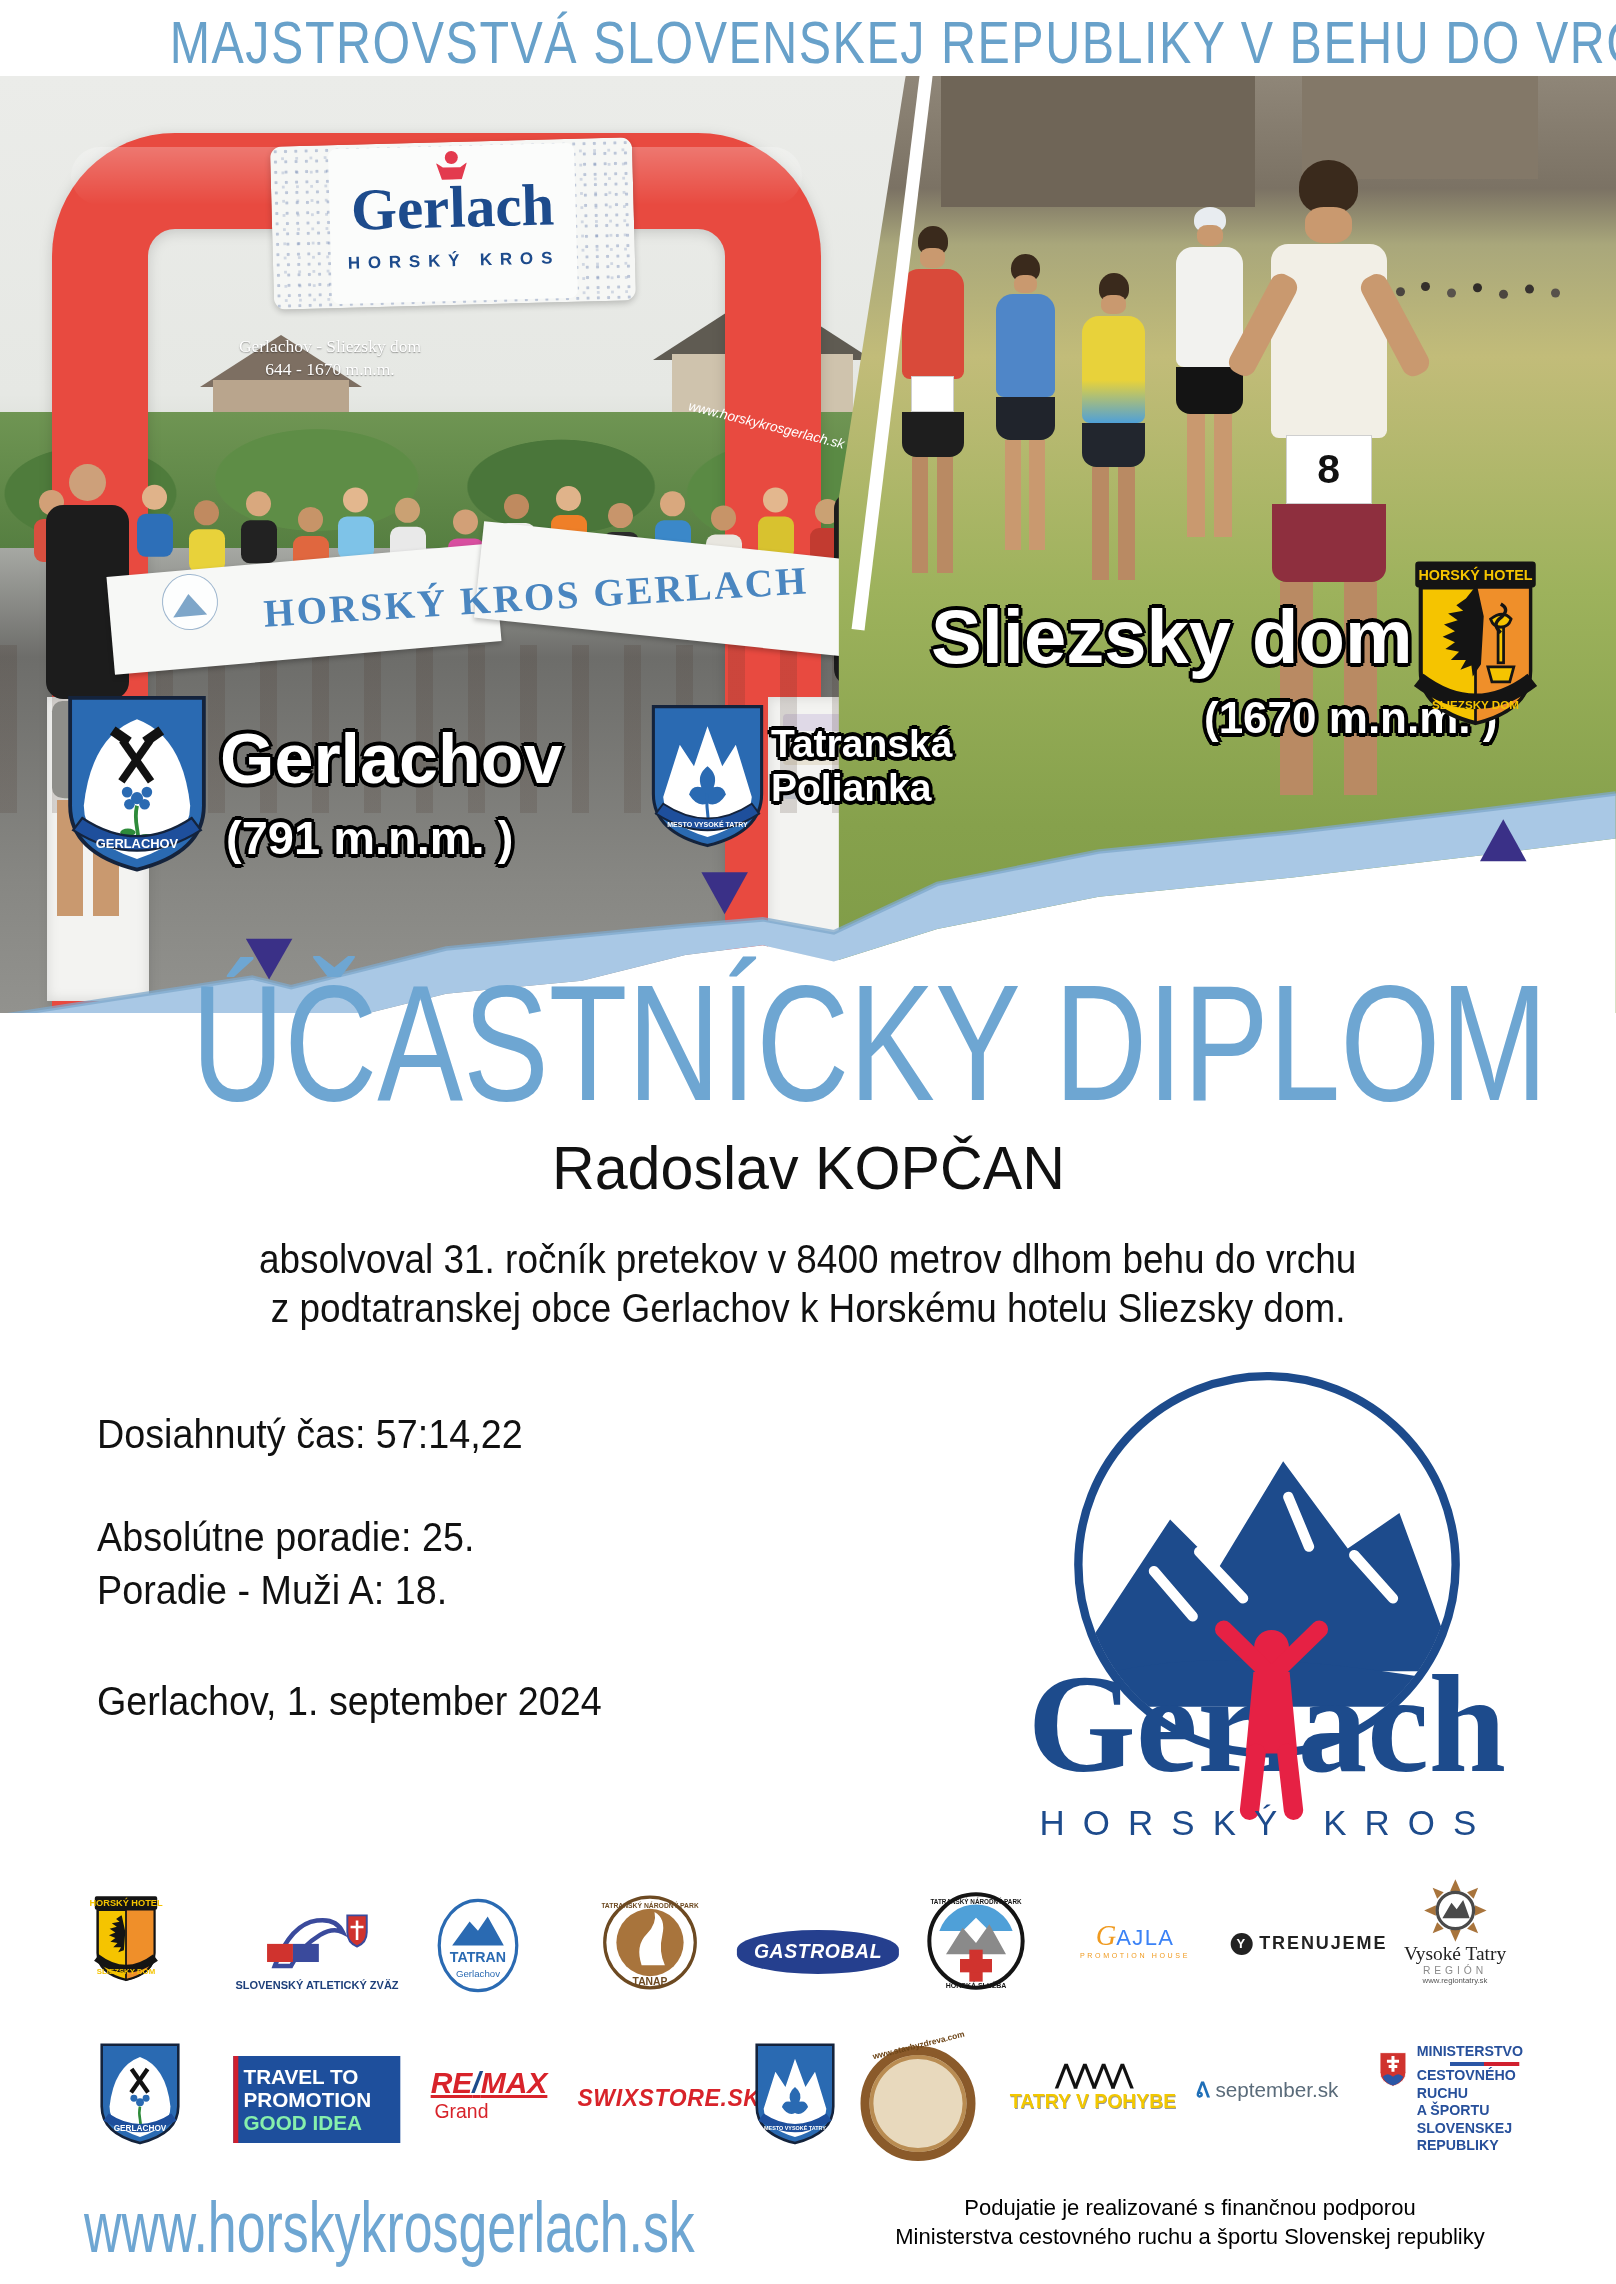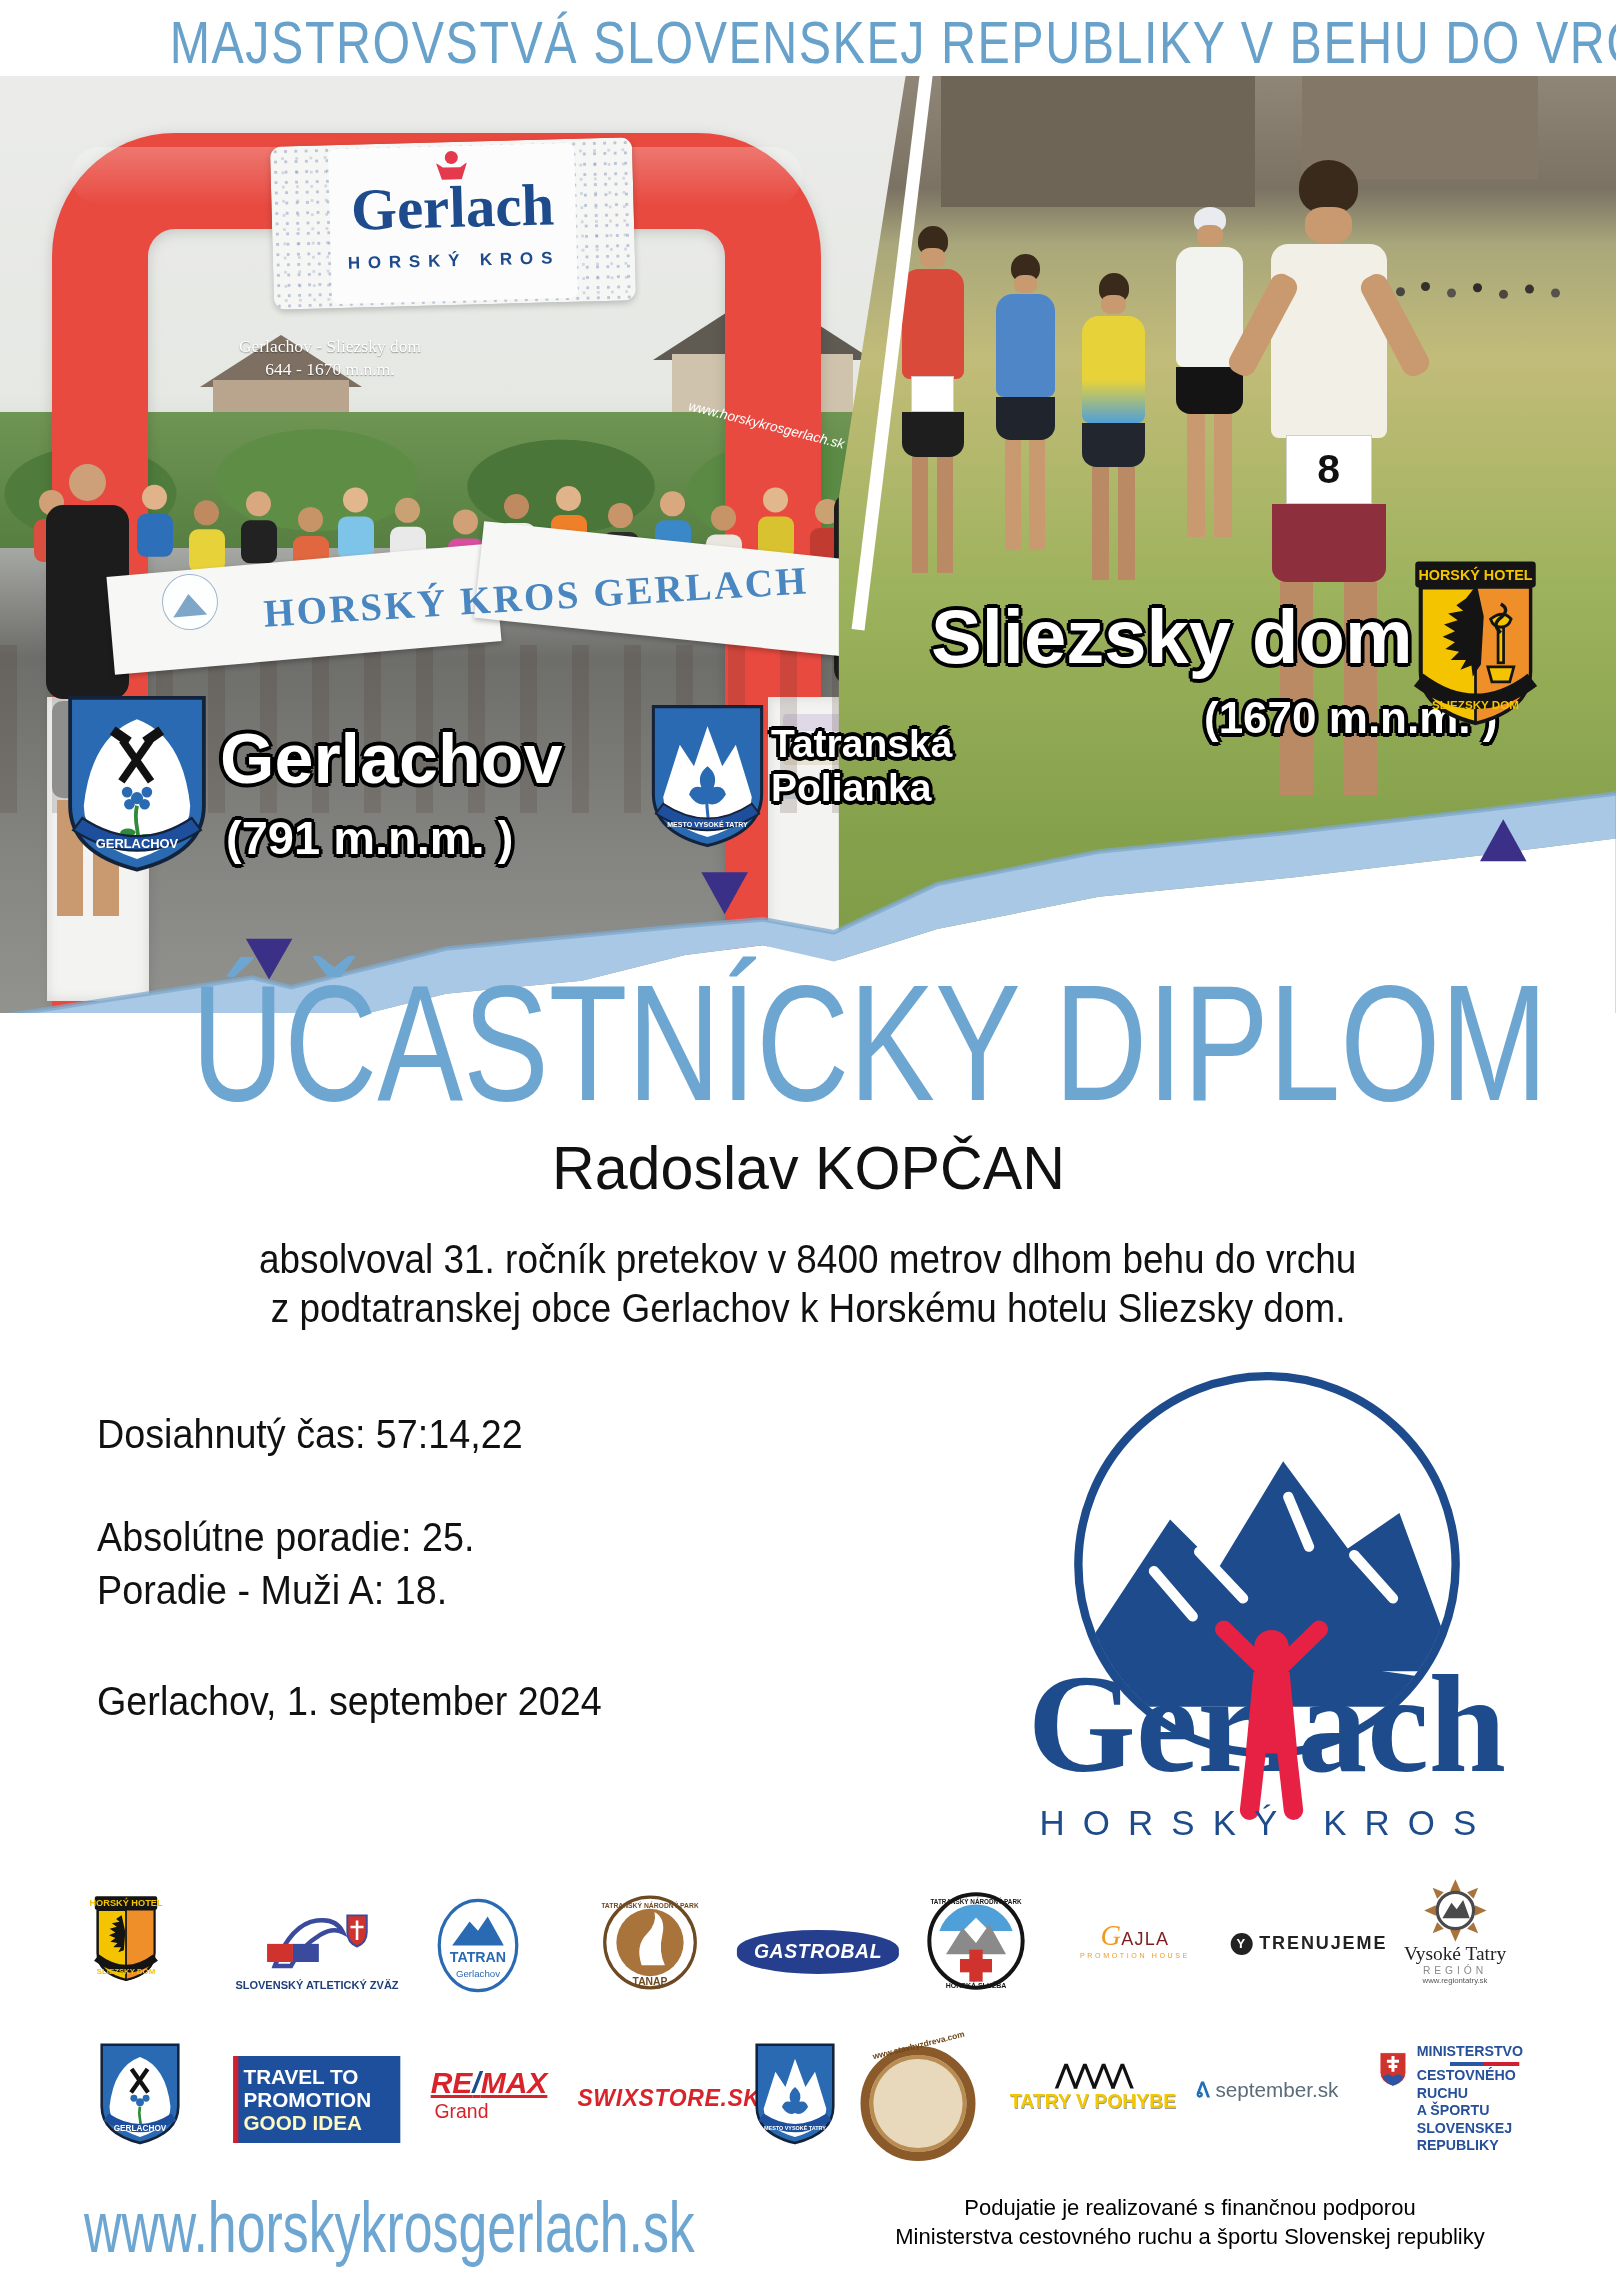--- a/index.html
+++ b/index.html
@@ -120,33 +120,33 @@
   .glogo{position:absolute;left:1005px;top:1358px;width:524px;height:491px;}
 
   
   .sp{position:absolute;transform:translateX(-50%);text-align:center;}
   .sp .cap{font-size:11px;font-weight:bold;color:#1d3f7a;line-height:13px;}
   .spsvg{display:block;margin:0 auto;}
   .gastro{display:inline-block;background:#253f8e;color:#fff;font-style:italic;font-weight:bold;
       font-size:19.4px;padding:10.3px 17px;border-radius:50%/45%;letter-spacing:0.6px;}
   .travel{width:152px;background:#1e4f9c;border-left:5.2px solid #d01f2e;padding:9px 5.2px;text-align:left;}
   .travel .t1{color:#fff;font-size:20.7px;line-height:23px;font-weight:bold;}
-  .travel .t2{color:#fef9c3;font-size:20.7px;line-height:23px;font-weight:bold;}
+  .travel .t2{color:#86efac;font-size:20.7px;line-height:23px;font-weight:bold;}
   .remax .rm{color:#d8232a;font-size:30px;font-weight:bold;font-style:italic;text-decoration:underline;}
   .remax .rm span.slash{color:#1d4b8c;}
   .remax .gr{color:#d8232a;font-size:19.4px;text-align:left;margin-left:3.9px;}
   .swix{color:#d8232a;font-style:italic;font-weight:bold;font-size:23px;letter-spacing:0.6px;}
   .trenu{color:#222;font-weight:bold;font-size:18px;letter-spacing:1.9px;}
   .trenu .ticon{display:inline-block;width:22px;height:22px;border-radius:50%;background:#222;color:#fff;
       font-size:13px;line-height:22px;vertical-align:middle;margin-right:6.5px;font-style:normal;}
   .vt .vt1{font-family:"Liberation Serif",serif;font-size:19.4px;color:#222;}
   .vt .vt2{font-size:10.3px;letter-spacing:3.9px;color:#8a8a8a;}
   .vt .vt3{font-size:7.8px;color:#555;}
   .gaj .g1{color:#f09a1f;font-size:28.4px;font-family:"Liberation Serif",serif;font-style:italic;}
-  .gaj .g2{color:#7f1d1d;font-size:18px;letter-spacing:1.3px;}
+  .gaj .g2{color:#3b82f6;font-size:22px;letter-spacing:1.3px;}
   .gaj .g3{color:#f09a1f;font-size:7.1px;letter-spacing:2.6px;}
   .stav{width:97px;height:97px;border-radius:50%;border:9px solid #8a5a2a;background:#e8d9bd;position:relative;margin:0 auto;
       box-shadow:inset 0 0 0 3.9px #b98c52;}
   .stav .cap2{position:absolute;left:-19.4px;top:-15.5px;width:136px;font-size:8.4px;color:#6d4518;font-weight:bold;transform:rotate(-14deg);}
   .tvp .fig{font-size:26px;color:#111;letter-spacing:-2.6px;font-weight:bold;}
   .tvp .yl{color:#f3c800;font-weight:bold;font-size:19.4px;text-shadow:0.6px 0.6px 0 #999;}
   .prk{color:#5a6b7a;font-size:20.7px;}
   .prk .ric{color:#1f6fb8;font-weight:bold;}
   .min{display:flex;align-items:flex-start;gap:9px;text-align:left;}
   .min .txt{color:#27509b;font-size:14.2px;line-height:17.5px;font-weight:bold;}

